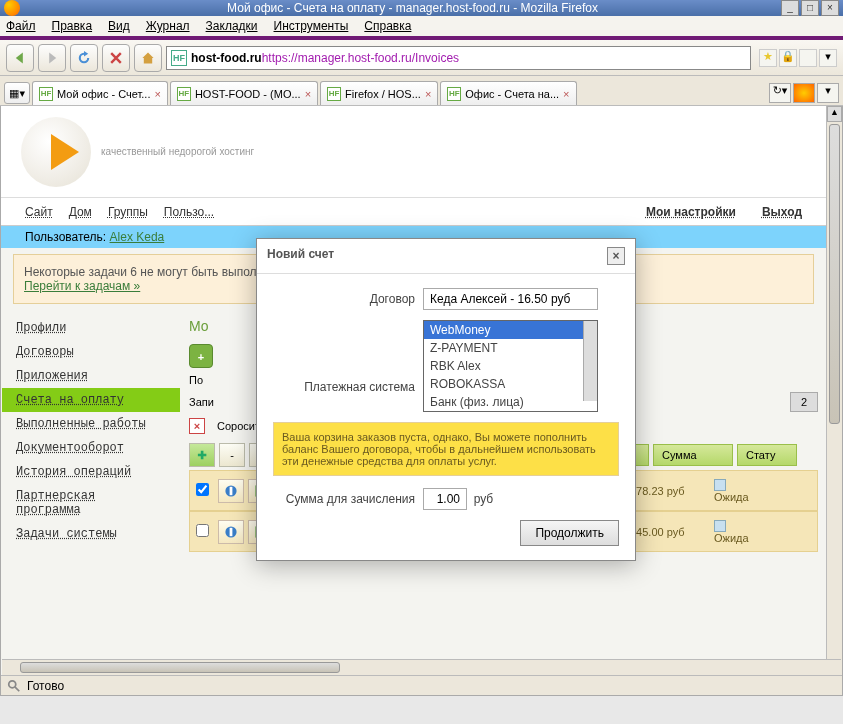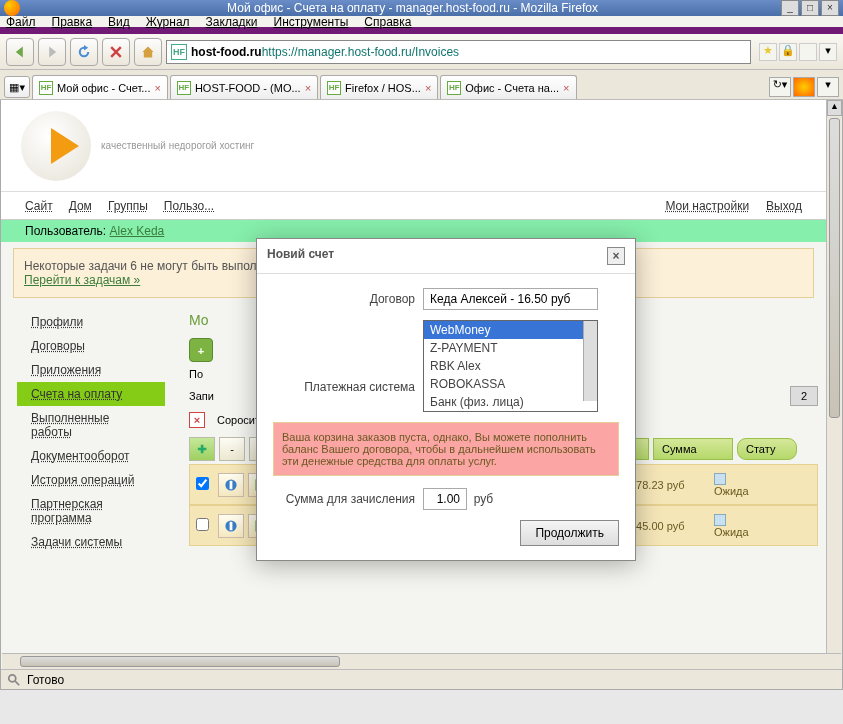--- a/index.html
+++ b/index.html
@@ -7,32 +7,32 @@
 
 
 .titlebar { height: 16px; background: linear-gradient(#6a8dc8, #4a6fa8); display: flex; align-items: center; padding: 0 4px; color: #fff; font-size: 12px; }
 .titlebar .icon { width: 16px; height: 16px; background: radial-gradient(circle at 30% 30%, #ffcc00, #ff6600); border-radius: 50%; margin-right: 6px; }
 .titlebar .spacer { width: 18px; }
 .titlebar .title { flex: 1; text-align: center; }
 .titlebar .win-controls { display: flex; gap: 2px; }
 .titlebar .win-btn { width: 18px; height: 16px; background: #ddd; border: 1px solid #888; font-size: 10px; text-align: center; line-height: 14px; color: #333; cursor: pointer; }
 
 
-.menubar { height: 18px; background: #f5f3ee; border-bottom: 7px solid #701a75; display: flex; align-items: center; padding: 0 6px; font-size: 12px; }
+.menubar { height: 24px; background: #f5f3ee; border-bottom: 4px solid #701a75; display: flex; align-items: center; padding: 0 6px; font-size: 12px; }
 .menubar span { margin-right: 16px; cursor: pointer; }
 .menubar span u { text-decoration: underline; }
 
 
 .navbar { height: 36px; background: linear-gradient(#f9f7f2, #ece7db); border-bottom: 1px solid #bbb; display: flex; align-items: center; padding: 0 6px; gap: 4px; }
 .nav-btn { width: 28px; height: 28px; border: 1px solid #aaa; border-radius: 4px; background: linear-gradient(#fdfdfd,#ece7db); display: flex; align-items: center; justify-content: center; cursor: pointer; }
 .nav-back svg path { fill: #6fa84a; }
 .url-box { flex: 1; height: 24px; background: #fff; border: 1px solid #888; display: flex; align-items: center; padding: 0 4px; font-size: 12px; }
 .url-icon { width: 16px; height: 16px; background: #fff; border: 1px solid #4a8; color: #4a8; font-size: 9px; font-weight: bold; text-align: center; line-height: 14px; margin-right: 4px; }
 .url-host { color: #000; font-weight: bold; }
-.url-rest { color: #0f766e; }
+.url-rest { color: #a21caf; }
 .lock-group { display: flex; gap: 2px; margin-left: 4px; }
 .small-icon { width: 18px; height: 18px; border: 1px solid #ccc; background: #f5f5f0; }
 
 
 .tabstrip { height: 30px; background: #ece7db; border-bottom: 1px solid #bbb; display: flex; align-items: end; padding: 0 4px; gap: 2px; }
 .browser-tab { height: 24px; padding: 0 6px; background: linear-gradient(#fff,#eee); border: 1px solid #aaa; border-bottom: none; border-radius: 3px 3px 0 0; display: flex; align-items: center; gap: 4px; font-size: 11px; max-width: 170px; cursor: pointer; }
 .browser-tab .hf { width: 14px; height: 14px; background: #fff; border: 1px solid #6a4; color: #6a4; font-size: 8px; font-weight: bold; text-align: center; line-height: 12px; }
 .browser-tab.active { background: linear-gradient(#fff,#f9f9f9); }
 .tab-close { color: #b55; font-size: 11px; cursor: pointer; }
 .tabstrip .spacer { flex:1; }
@@ -52,32 +52,32 @@
 .hf-header { height: 92px; background: #fff; padding: 10px 20px; display: flex; align-items: center; border-bottom: 1px solid #ddd; }
 .hf-logo { width: 70px; height: 70px; background: radial-gradient(circle at 40% 35%, #fff, #f0ede6 60%, #e5e1d4); border-radius: 50%; margin-right: 10px; display: flex; align-items: center; justify-content: center; }
 .hf-arrow { width: 0; height: 0; border-top: 18px solid transparent; border-bottom: 18px solid transparent; border-left: 28px solid #f39c12; margin-left: 18px; }
 .hf-text .brand1 { font-size: 26px; font-weight: bold; color: #888; letter-spacing: 1px; }
 .hf-text .brand2 { color: #ccc; }
 .hf-text .tagline { font-size: 10px; color: #999; }
 
 
 .hf-nav { height: 28px; background: #fff; border-bottom: 1px solid #ccc; display: flex; align-items: center; padding: 0 24px; gap: 16px; font-size: 12px; }
 .hf-nav a { color: #333; text-decoration: underline dotted; cursor: pointer; }
-.hf-nav .right { margin-left: auto; display: flex; gap: 17px; }
-
-.userline { padding: 4px 24px; font-size: 12px; background: #86efac; }
+.hf-nav .right { margin-left: auto; display: flex; gap: 26px; font-weight: bold; }
+
+.userline { padding: 4px 24px; font-size: 12px; background: #7dd3fc; }
 .userline a { color: #3a7d3a; text-decoration: underline; }
 
 
 .warnbox { margin: 6px 12px; padding: 10px; background: #fdf0d9; border: 1px solid #e5cf99; font-size: 12px; color: #555; }
 .warnbox a { color: #3a7d3a; text-decoration: underline; }
 
 
 .cols { display: flex; }
-.sidebar { width: 180px; padding: 6px 16px; }
+.sidebar { width: 180px; padding: 6px 1px; font-family: Liberation Mono, monospace; }
 .sidebar a { display: block; padding: 5px 14px; font-size: 12px; color: #333; text-decoration: underline dotted; cursor: pointer; }
 .sidebar a.active { background: #84cc16; }
 
 .main { flex: 1; padding: 4px 8px; }
 .main-head { font-size: 14px; color: #6a9e3a; margin: 4px 0 10px; }
 
 .ctrlrow { display: flex; align-items: center; gap: 6px; margin: 6px 0; }
 .green-plus { width: 24px; height: 24px; background: #7cb342; border-radius: 4px; color: #fff; text-align: center; line-height: 24px; font-weight: bold; cursor: pointer; border: 1px solid #5a8a2f; }
 .page-btn { display: inline-block; padding: 3px 10px; background: #ddd; border: 1px solid #aaa; cursor: pointer; }
 
@@ -92,33 +92,33 @@
 .tiny-plus { background: linear-gradient(#c5e89a,#9dd060); color: #2a6; font-weight: bold; }
 .dg-row { background: #f5e6b8; border: 1px solid #e5d090; }
 .dg-row .cell { padding: 4px 6px; font-size: 11px; color: #6a5a20; }
 .row-icon { width: 26px; height: 24px; border: 1px solid #cba; background: linear-gradient(#fffdf0,#f5e8c0); display: inline-flex; align-items: center; justify-content: center; }
 .row-icon svg { width: 14px; height: 14px; }
 .cb { width: 24px; text-align: center; }
 .c-num { width: 56px; }
 .c-date { width: 58px; }
 .c-pay { width: 130px; }
 .c-sum { width: 80px; }
-.c-st { width: 60px; border-radius: 9px; }
+.c-st { width: 60px; }
 .modal { position: absolute; left: 228px; top: 238px; width: 380px; background: #fff; border: 1px solid #888; box-shadow: 0 4px 24px rgba(0,0,0,.3); z-index: 50; margin-left: 28px; }
 .modal-title { background: #fff; padding: 8px 10px; font-size: 12px; font-weight: bold; color: #555; border-bottom: 1px solid #ddd; display: flex; justify-content: space-between; }
 .modal-close { width: 18px; height: 18px; border: 1px solid #888; background: #eee; text-align: center; line-height: 16px; cursor: pointer; }
 .modal-body { padding: 14px 16px; font-size: 12px; color: #444; }
 .form-row { display: flex; align-items: flex-start; margin-bottom: 10px; }
 .form-label { width: 150px; text-align: right; padding-right: 8px; padding-top: 4px; }
 .form-field input[type=text] { border: 1px solid #aaa; padding: 3px 6px; font-size: 12px; }
 .select-box { width: 175px; border: 1px solid #666; background: #fff; }
 .select-box .opt { padding: 2px 6px; cursor: pointer; font-size: 12px; }
 .select-box .opt.sel { background: #3874d6; color: #fff; }
 .select-scroll { float: right; width: 14px; background: #ddd; height: 80px; border-left: 1px solid #aaa; }
-.notice { background: #fca5a5; border: 1px solid #e5cf99; padding: 8px; font-size: 11px; color: #6a5a20; margin: 8px 0 12px; }
+.notice { background: #fde047; border: 1px solid #e5cf99; padding: 8px; font-size: 11px; color: #6a5a20; margin: 8px 0 12px; }
 .btn { padding: 5px 14px; background: linear-gradient(#f5f5f5,#ddd); border: 1px solid #888; cursor: pointer; font-size: 12px; }
 
 
 .statusbar { position: absolute; left: 0; right: 0; bottom: 0; height: 20px; background: #ece7db; border-top: 1px solid #bbb; display: flex; align-items: center; padding: 0 6px; gap: 6px; font-size: 12px; z-index: 30; }
 .magnifier-icon { width: 14px; height: 14px; }
 </style>
 </head>
 <body>
 
 <div class="titlebar">

